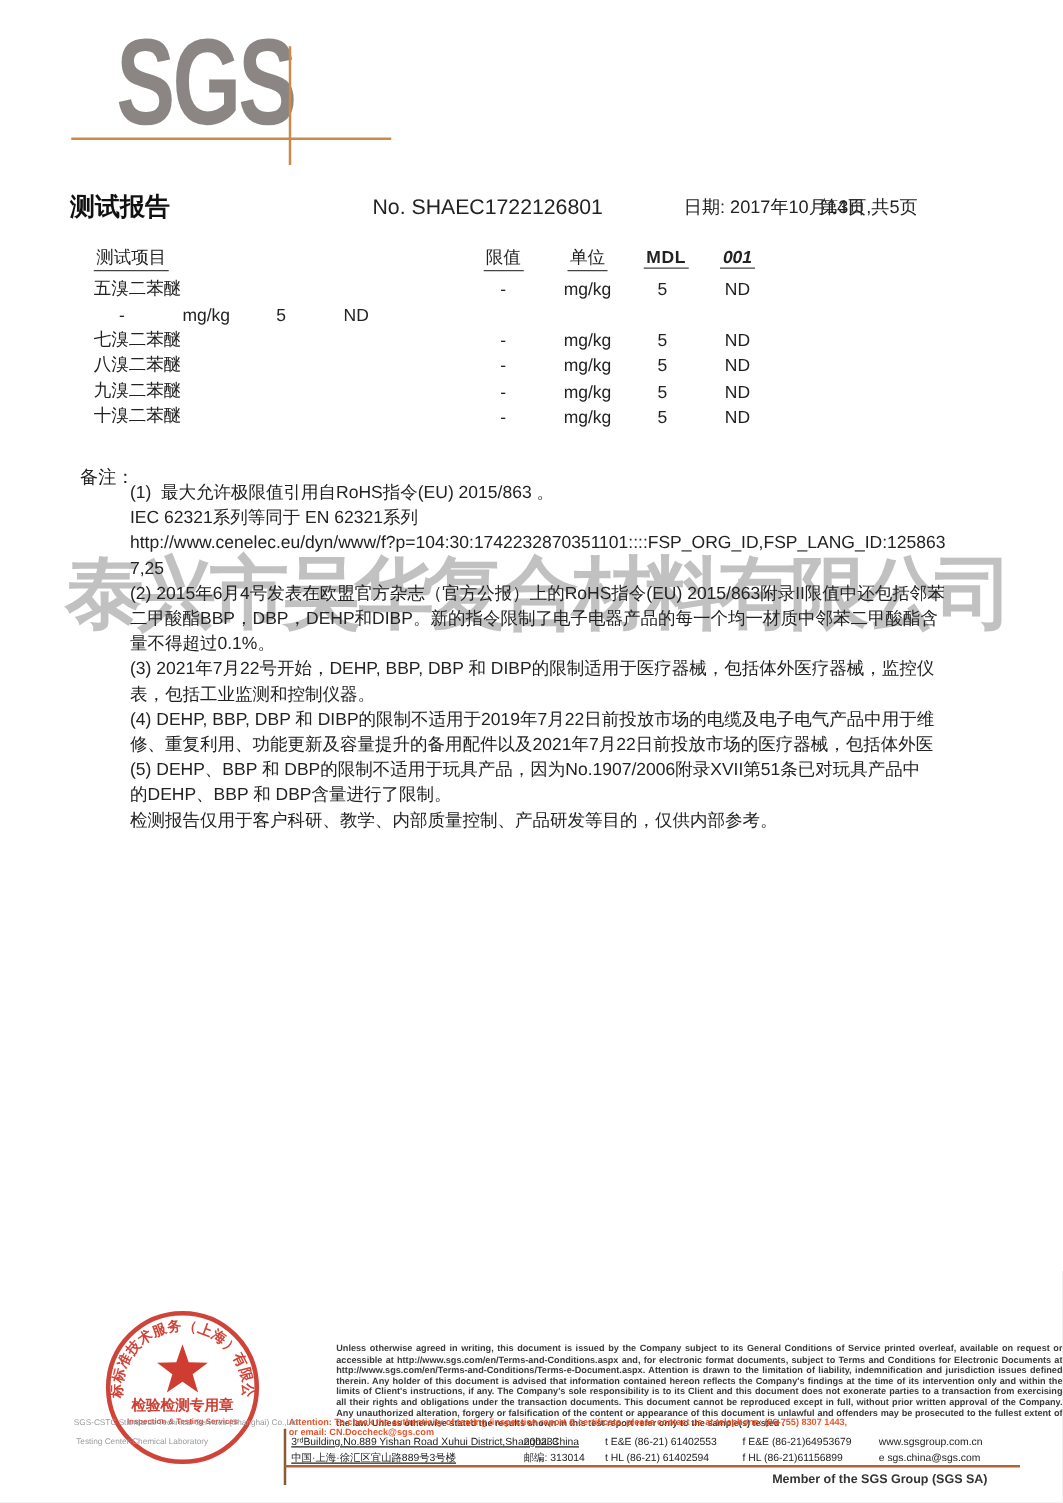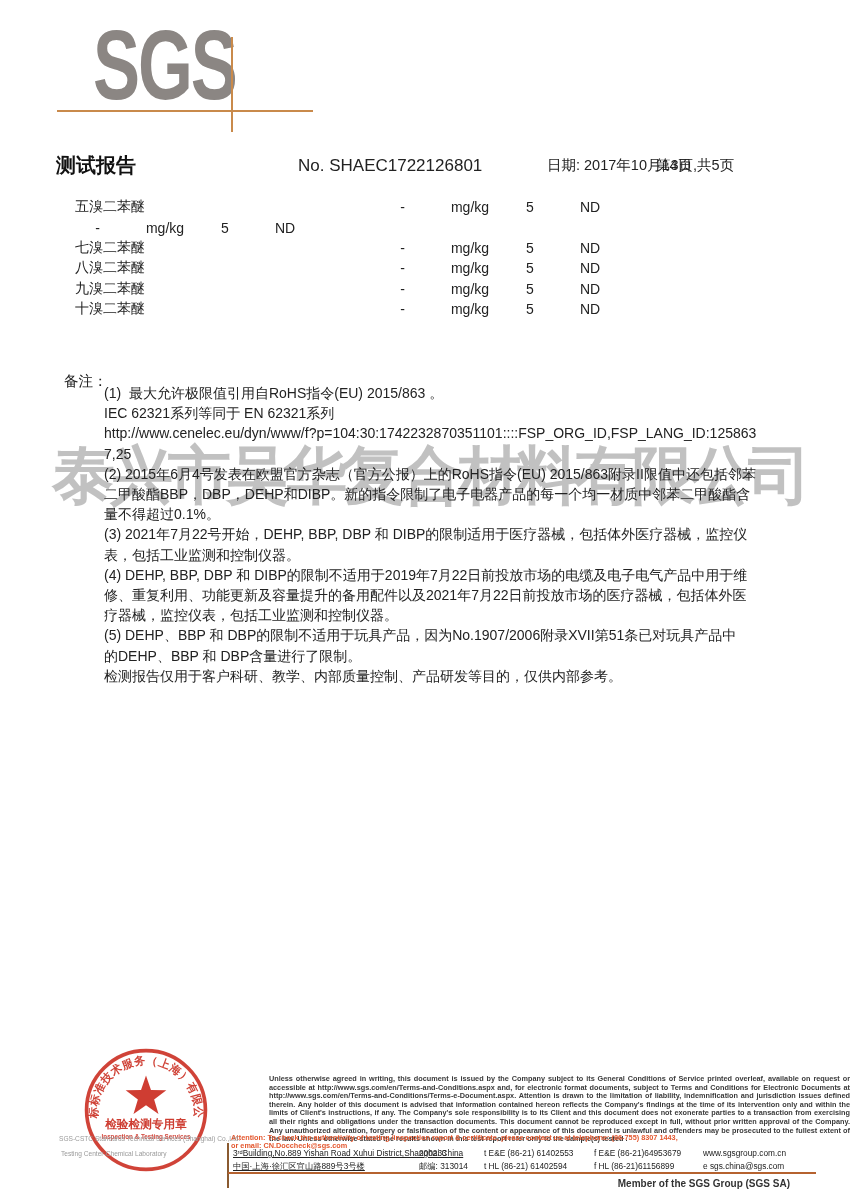--- a/index.html
+++ b/index.html
@@ -76,20 +76,27 @@
   <div class="logo-text">SGS</div>
   <div class="logo-hline"></div>
   <div class="logo-vline"></div>
 
   <div class="doc-title">测试报告</div>
   <div class="report-no">No. SHAEC1722126801</div>
   <div class="report-date">日期: 2017年10月14日</div>
   <div class="page-info">第3页,共5页</div>
 
   <div class="tbl">
+    <div class="tbl-row tbl-head">
+      <div class="c1"><span class="hd">测试项目</span></div>
+      <div class="c2"><span class="hd">限值</span></div>
+      <div class="c3"><span class="hd">单位</span></div>
+      <div class="c4"><span class="hd hd-mdl">MDL</span></div>
+      <div class="c5"><span class="hd hd-sample">001</span></div>
+    </div>
     <div>
         <div class="tbl-row">
         <div class="c1">五溴二苯醚</div>
         <div class="c2">-</div>
         <div class="c3">mg/kg</div>
         <div class="c4">5</div>
         <div class="c5">ND</div>
       </div>
         <div class="tbl-row">
         <div class="c2">-</div>
@@ -136,21 +143,20 @@
       <div>IEC 62321系列等同于 EN 62321系列</div>
       <div>http://www.cenelec.eu/dyn/www/f?p=104:30:1742232870351101::::FSP_ORG_ID,FSP_LANG_ID:125863</div>
       <div>7,25</div>
       <div>(2) 2015年6月4号发表在欧盟官方杂志（官方公报）上的RoHS指令(EU) 2015/863附录II限值中还包括邻苯</div>
       <div>二甲酸酯BBP，DBP，DEHP和DIBP。新的指令限制了电子电器产品的每一个均一材质中邻苯二甲酸酯含</div>
       <div>量不得超过0.1%。</div>
       <div>(3) 2021年7月22号开始，DEHP, BBP, DBP 和 DIBP的限制适用于医疗器械，包括体外医疗器械，监控仪</div>
       <div>表，包括工业监测和控制仪器。</div>
       <div>(4) DEHP, BBP, DBP 和 DIBP的限制不适用于2019年7月22日前投放市场的电缆及电子电气产品中用于维</div>
       <div>修、重复利用、功能更新及容量提升的备用配件以及2021年7月22日前投放市场的医疗器械，包括体外医</div>
-      <div>疗器械，监控仪表，包括工业监测和控制仪器。</div>
       <div>(5) DEHP、BBP 和 DBP的限制不适用于玩具产品，因为No.1907/2006附录XVII第51条已对玩具产品中</div>
       <div>的DEHP、BBP 和 DBP含量进行了限制。</div>
       <div>检测报告仅用于客户科研、教学、内部质量控制、产品研发等目的，仅供内部参考。</div>
     </div>
 
   <svg class="stamp" width="128" height="128" viewBox="0 0 126 126">
     <defs>
       <path id="arcTop" d="M 15,66 A 48,48 0 1 1 111,66"></path>
     </defs>
     <circle cx="63" cy="63" r="58.5" fill="none" stroke="#cc3327" stroke-width="3.6" opacity="0.92"></circle>

